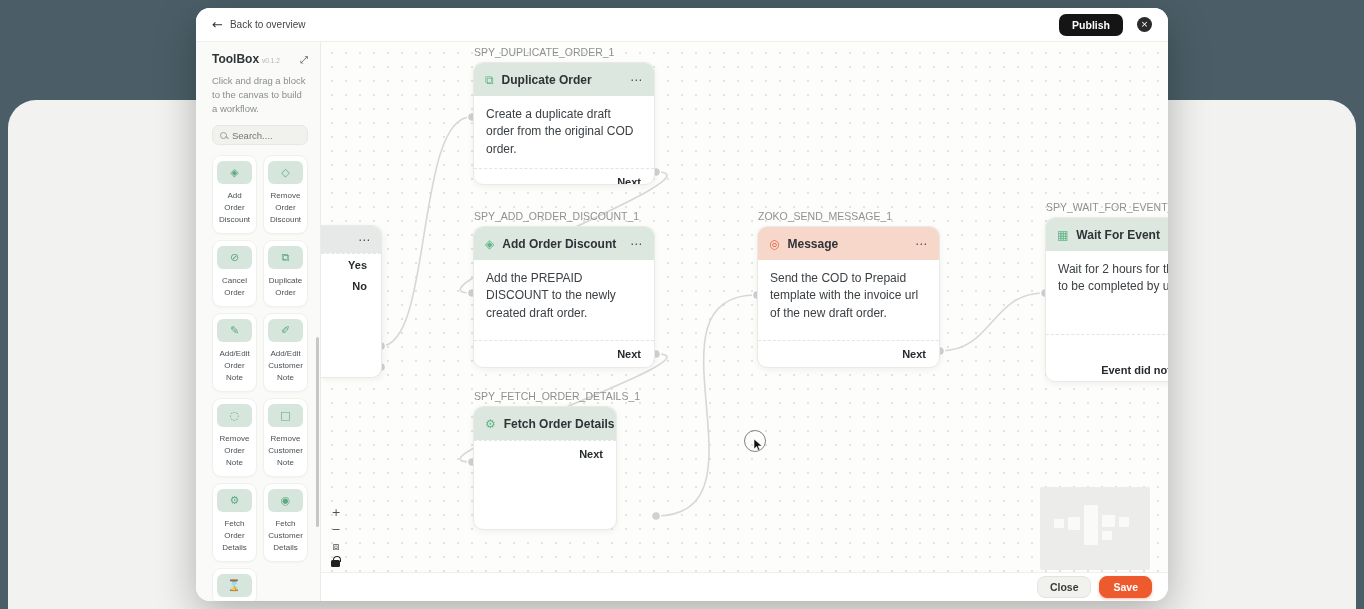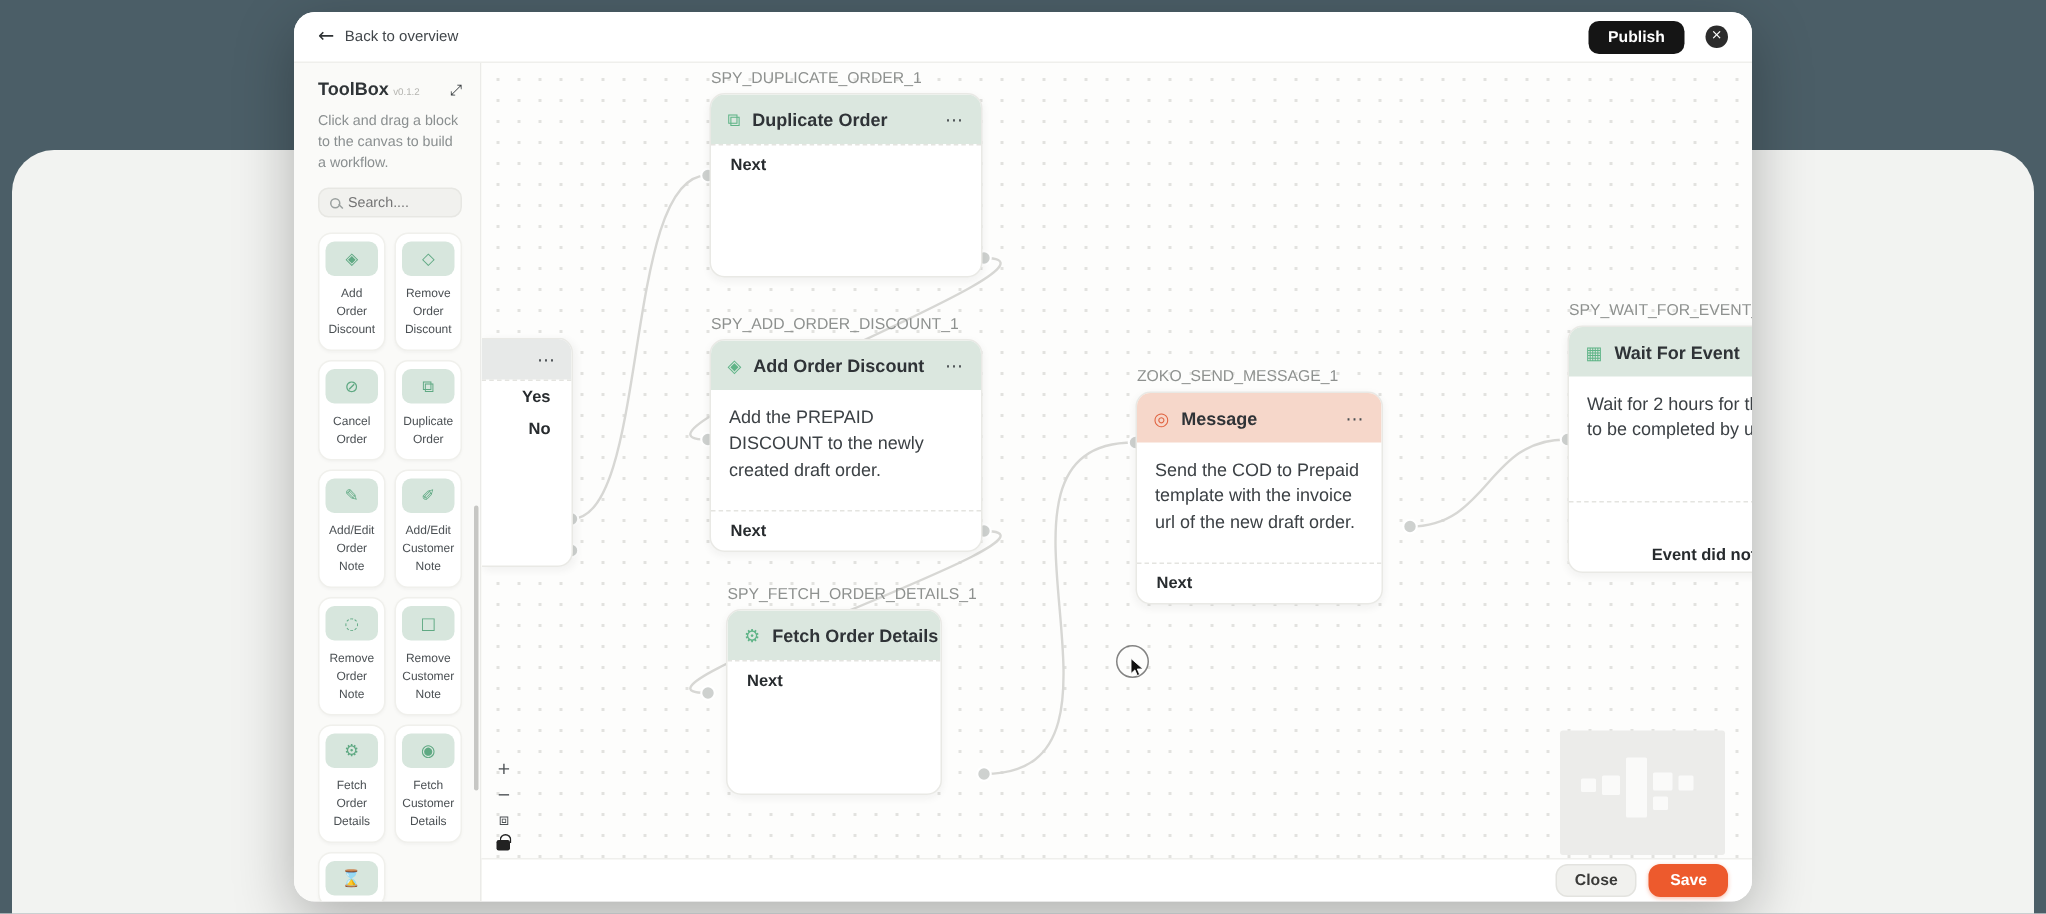--- a/index.html
+++ b/index.html
@@ -133,21 +133,21 @@
   .node-head .n-icon { font-size:12px; }
   .icon-green { color:#5fb487; }
   .icon-pink  { color:#e0623f; }
   .node-head .n-title { font-size:12px; font-weight:bold; color:#2f3337; white-space:nowrap; }
   .node-head .n-menu { margin-left:auto; font-size:12px; color:#4a4f52; letter-spacing:1px; cursor:pointer; }
   .node-body {
     flex:1; padding:10px 12px; font-size:12px; line-height:1.45; color:#3c4145;
   }
   .node-foot {
     flex:0 0 27px; border-top:1px dashed #e4e4e0;
-    display:flex; align-items:center; justify-content:flex-start; padding:0 13px;
+    display:flex; align-items:center; justify-content:flex-end; padding:0 13px;
   }
   .node-foot .out-label { font-size:11px; font-weight:bold; color:#272b2e; }
   .foot-col { border-top:1px dashed #e4e4e0; }
   .out-row { height:23px; display:flex; align-items:center; justify-content:flex-end; padding:0 13px; }
   .out-row .out-label { font-size:11px; font-weight:bold; color:#272b2e; white-space:nowrap; }
 
   
   .stub-node { position:absolute; left:0; top:183px; width:61px; height:153px; }
   .stub-card {
     position:absolute; inset:0; background:#fff;
@@ -312,20 +312,21 @@
         </div>
 
         <div class="node-wrap" style="left:152px; top:20px; width:182px; height:123px;">
           <div class="node-label">SPY_DUPLICATE_ORDER_1</div>
           <div class="node-card">
             <div class="node-head head-green">
               <span class="n-icon icon-green glyph">⧉</span>
               <span class="n-title">Duplicate Order</span>
               <span class="n-menu glyph">⋯</span>
             </div>
+            <div class="node-body">Create a duplicate draft order from the original COD order.</div>
             <div class="node-foot">
               <span class="out-label">Next</span>
             </div>
           </div>
         </div>
 
         <div class="node-wrap" style="left:152px; top:184px; width:182px; height:142px;">
           <div class="node-label">SPY_ADD_ORDER_DISCOUNT_1</div>
           <div class="node-card">
             <div class="node-head head-green">
@@ -333,35 +334,35 @@
               <span class="n-title">Add Order Discount</span>
               <span class="n-menu glyph">⋯</span>
             </div>
             <div class="node-body">Add the PREPAID DISCOUNT to the newly created draft order.</div>
             <div class="node-foot">
               <span class="out-label">Next</span>
             </div>
           </div>
         </div>
 
-        <div class="node-wrap" style="left:152px; top:364px; width:144px; height:124px;margin-left:11px;">
+        <div class="node-wrap" style="left:152px; top:364px; width:144px; height:124px;">
           <div class="node-label">SPY_FETCH_ORDER_DETAILS_1</div>
           <div class="node-card">
             <div class="node-head head-green">
               <span class="n-icon icon-green glyph">⚙</span>
               <span class="n-title">Fetch Order Details</span>
               <span class="n-menu glyph">⋯</span>
             </div>
             <div class="node-foot">
               <span class="out-label">Next</span>
             </div>
           </div>
         </div>
 
-        <div class="node-wrap" style="left:436px; top:184px; width:165px; height:142px;margin-top:35px;">
+        <div class="node-wrap" style="left:436px; top:184px; width:183px; height:142px;">
           <div class="node-label">ZOKO_SEND_MESSAGE_1</div>
           <div class="node-card">
             <div class="node-head head-pink">
               <span class="n-icon icon-pink glyph">◎</span>
               <span class="n-title">Message</span>
               <span class="n-menu glyph">⋯</span>
             </div>
             <div class="node-body">Send the COD to Prepaid template with the invoice url of the new draft order.</div>
             <div class="node-foot">
               <span class="out-label">Next</span>

